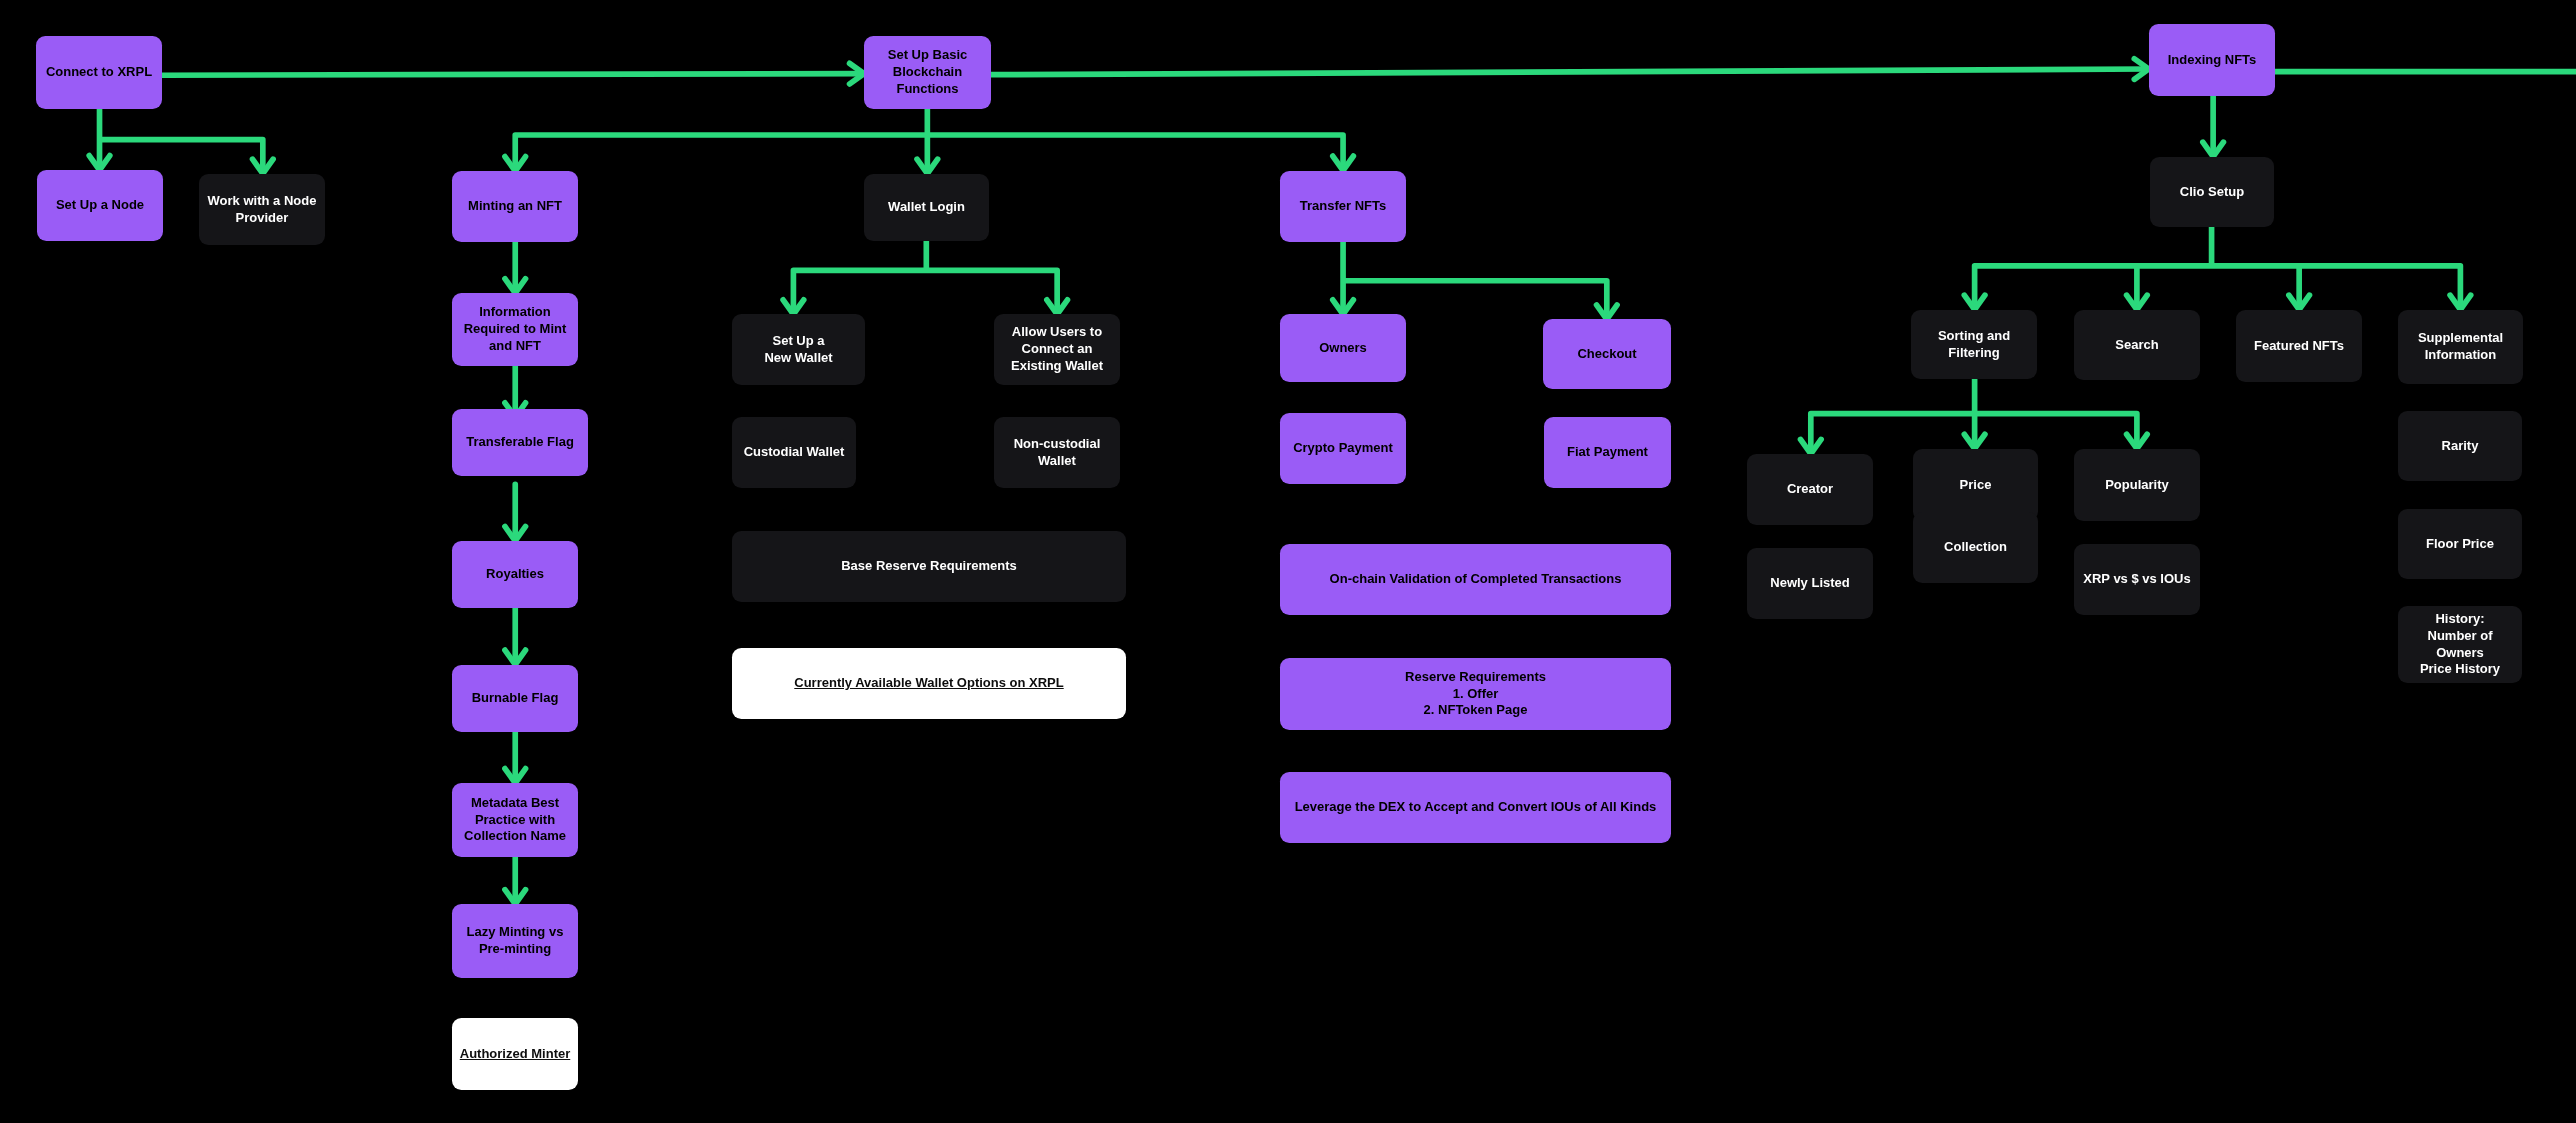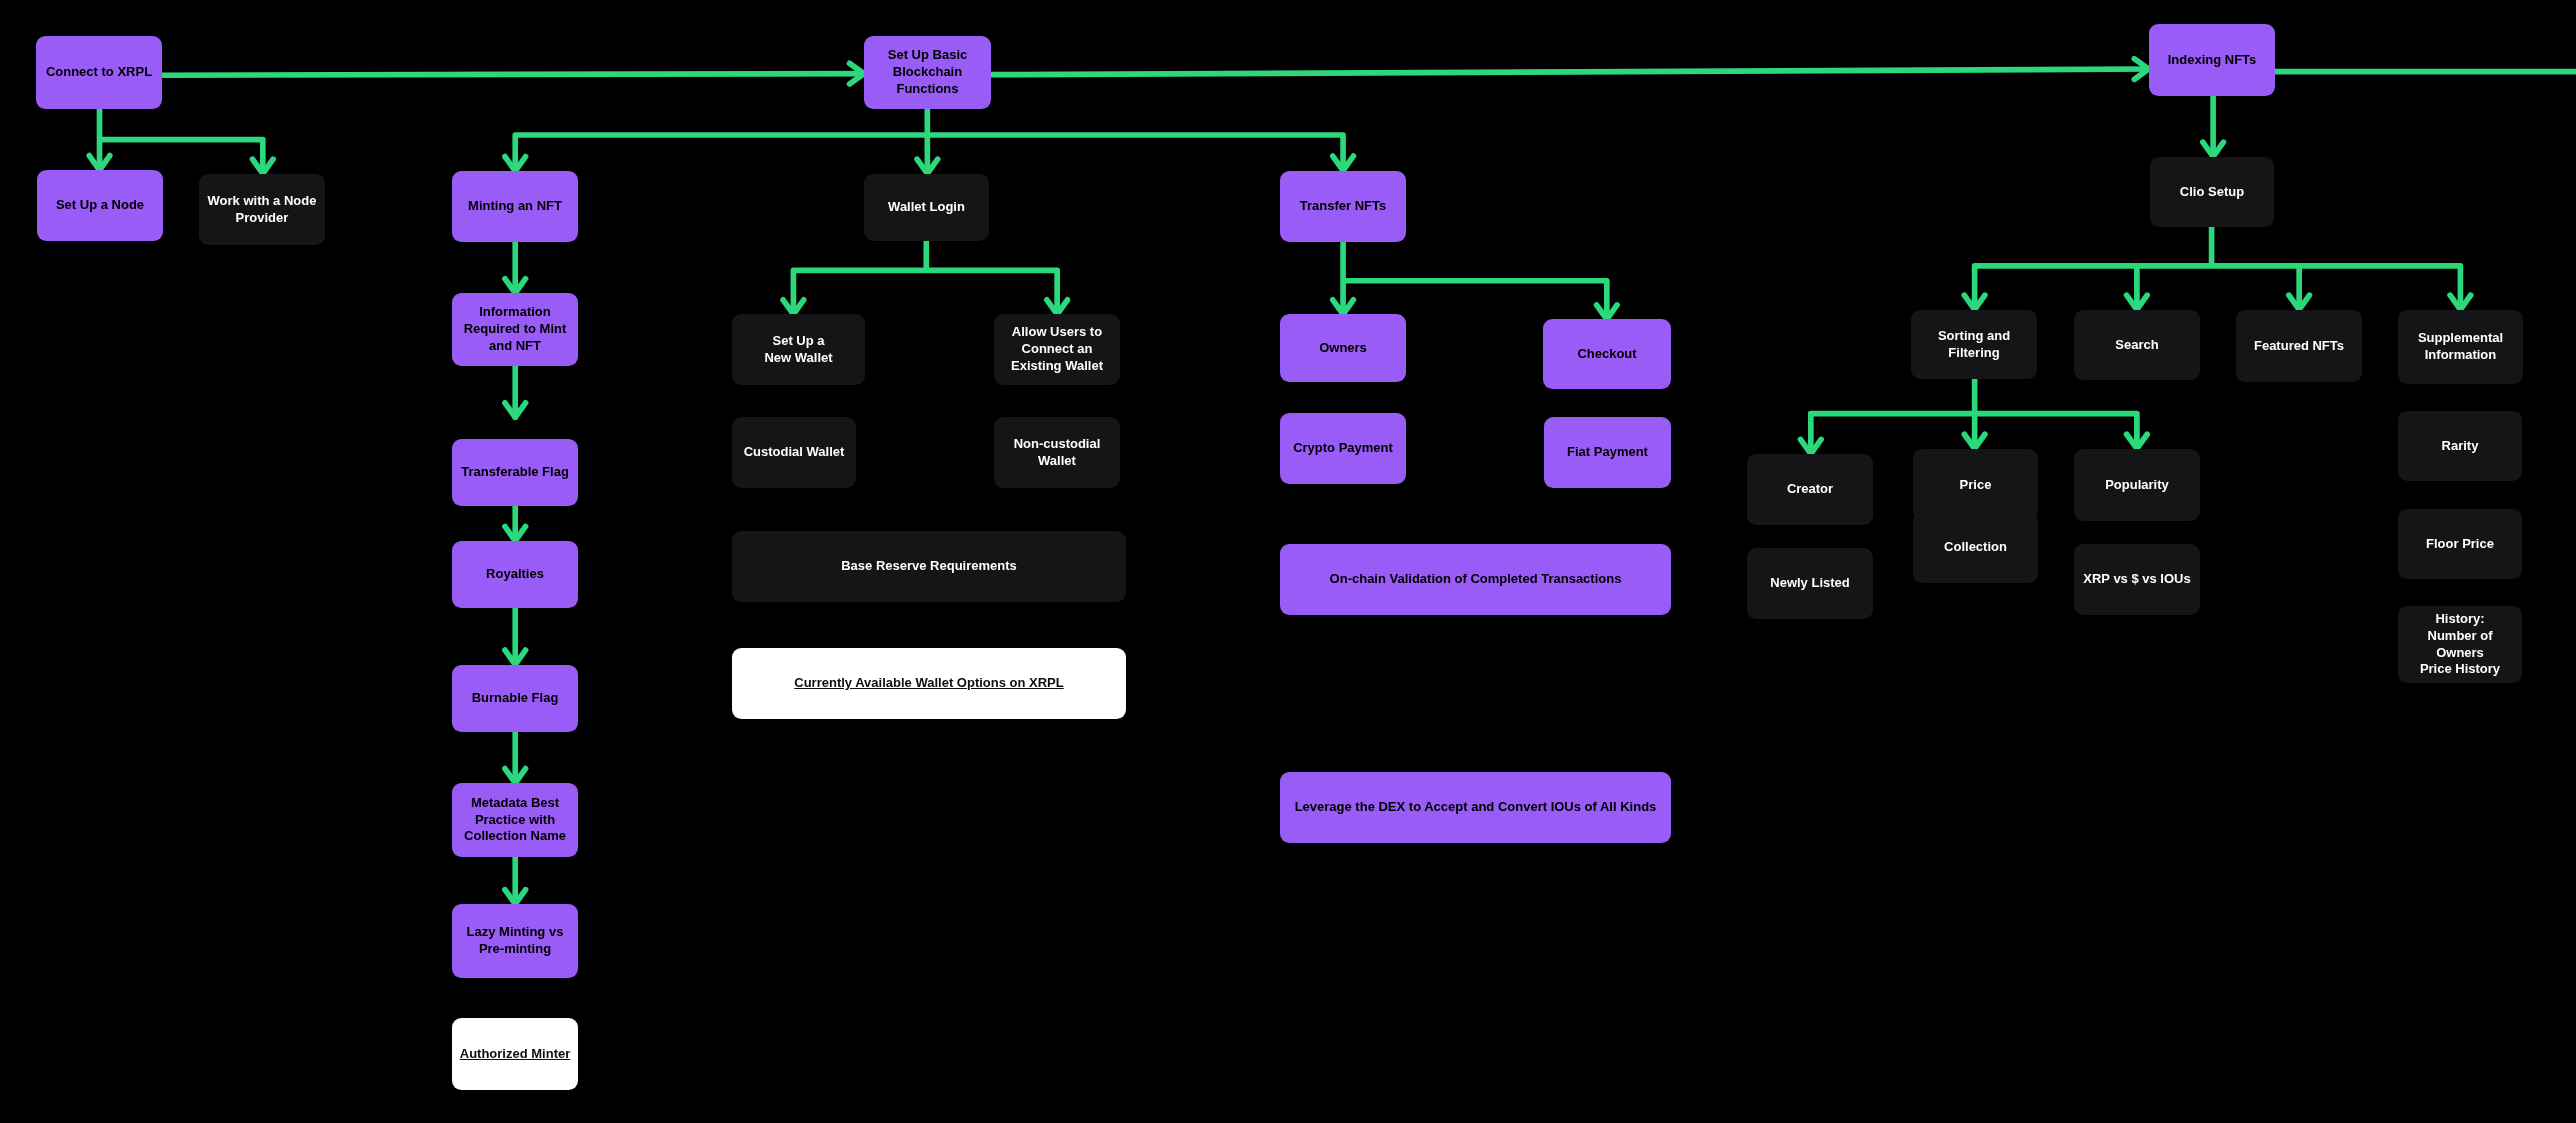--- a/index.html
+++ b/index.html
@@ -73,21 +73,21 @@
 Provider</div>
 
   <div class="node purple" style="left:864px;top:36px;width:127px;height:73px">Set Up Basic
 Blockchain
 Functions</div>
 
   <div class="node purple" style="left:452px;top:171px;width:126px;height:71px">Minting an NFT</div>
   <div class="node purple" style="left:452px;top:293px;width:126px;height:73px">Information
 Required to Mint
 and NFT</div>
-  <div class="node purple" style="left:452px;top:439px;width:126px;height:67px">Transferable Flag</div>
+  <div class="node purple" style="left:452px;top:409px;width:136px;height:67px">Transferable Flag</div>
   <div class="node purple" style="left:452px;top:541px;width:126px;height:67px">Royalties</div>
   <div class="node purple" style="left:452px;top:665px;width:126px;height:67px">Burnable Flag</div>
   <div class="node purple" style="left:452px;top:783px;width:126px;height:74px">Metadata Best
 Practice with
 Collection Name</div>
   <div class="node purple" style="left:452px;top:904px;width:126px;height:74px">Lazy Minting vs
 Pre-minting</div>
   <div class="node white" style="left:452px;top:1018px;width:126px;height:72px">Authorized Minter</div>
 
   <div class="node dark" style="left:864px;top:174px;width:125px;height:67px">Wallet Login</div>
@@ -101,20 +101,23 @@
 Wallet</div>
   <div class="node dark" style="left:732px;top:531px;width:394px;height:71px">Base Reserve Requirements</div>
   <div class="node white" style="left:732px;top:648px;width:394px;height:71px">Currently Available Wallet Options on XRPL</div>
 
   <div class="node purple" style="left:1280px;top:171px;width:126px;height:71px">Transfer NFTs</div>
   <div class="node purple" style="left:1280px;top:314px;width:126px;height:68px">Owners</div>
   <div class="node purple" style="left:1543px;top:319px;width:128px;height:70px">Checkout</div>
   <div class="node purple" style="left:1280px;top:413px;width:126px;height:71px">Crypto Payment</div>
   <div class="node purple" style="left:1544px;top:417px;width:127px;height:71px">Fiat Payment</div>
   <div class="node purple" style="left:1280px;top:544px;width:391px;height:71px">On-chain Validation of Completed Transactions</div>
+  <div class="node purple" style="left:1280px;top:658px;width:391px;height:72px">Reserve Requirements
+1. Offer
+2. NFToken Page</div>
   <div class="node purple" style="left:1280px;top:772px;width:391px;height:71px">Leverage the DEX to Accept and Convert IOUs of All Kinds</div>
 
   <div class="node purple" style="left:2149px;top:24px;width:126px;height:72px">Indexing NFTs</div>
   <div class="node dark" style="left:2150px;top:157px;width:124px;height:70px">Clio Setup</div>
   <div class="node dark" style="left:1911px;top:310px;width:126px;height:69px">Sorting and
 Filtering</div>
   <div class="node dark" style="left:2074px;top:310px;width:126px;height:70px">Search</div>
   <div class="node dark" style="left:2236px;top:310px;width:126px;height:72px">Featured NFTs</div>
   <div class="node dark" style="left:2398px;top:310px;width:125px;height:74px">Supplemental
 Information</div>

